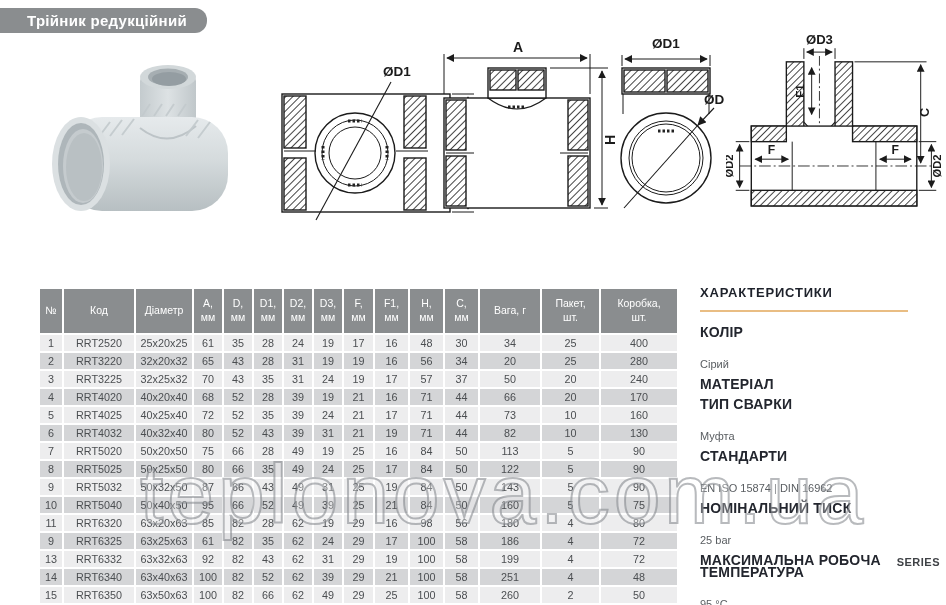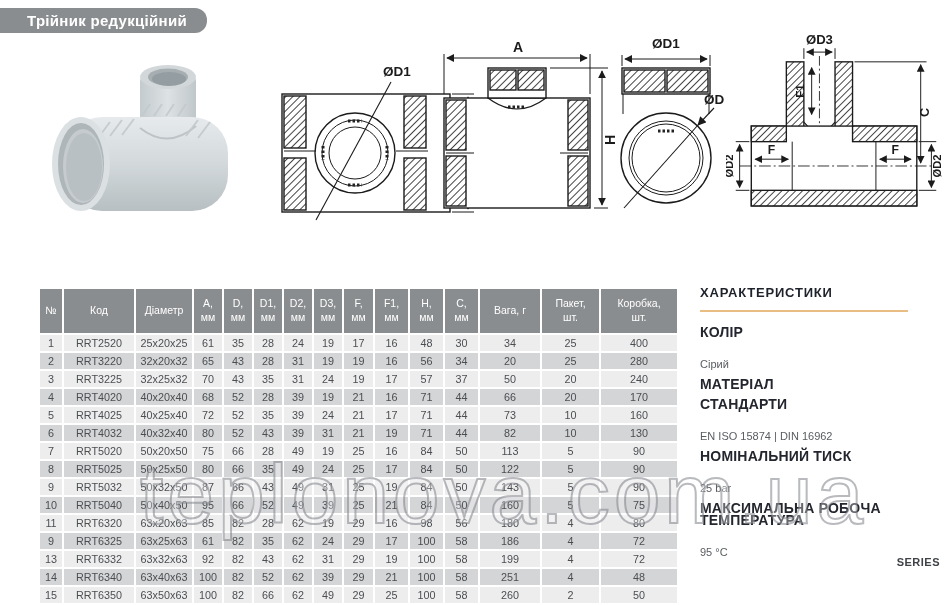--- a/index.html
+++ b/index.html
@@ -556,20 +556,24 @@
     <div class="divider"></div>
     <div id="chars-list">
         <div class="spec-item">
           <div class="spec-label">КОЛІР</div>
           <div class="spec-value">Сірий</div>
         </div>
         <div class="spec-item">
           <div class="spec-label">МАТЕРІАЛ</div>
         </div>
         <div class="spec-item">
+          <div class="spec-label">ТИП СВАРКИ</div>
+          <div class="spec-value">Муфта</div>
+        </div>
+        <div class="spec-item">
           <div class="spec-label">СТАНДАРТИ</div>
           <div class="spec-value">EN ISO 15874 | DIN 16962</div>
         </div>
         <div class="spec-item">
           <div class="spec-label">НОМІНАЛЬНИЙ ТИСК</div>
           <div class="spec-value">25 bar</div>
         </div>
         <div class="spec-item">
           <div class="spec-label">МАКСИМАЛЬНА РОБОЧА ТЕМПЕРАТУРА</div>
           <div class="spec-value">95 °C</div>

